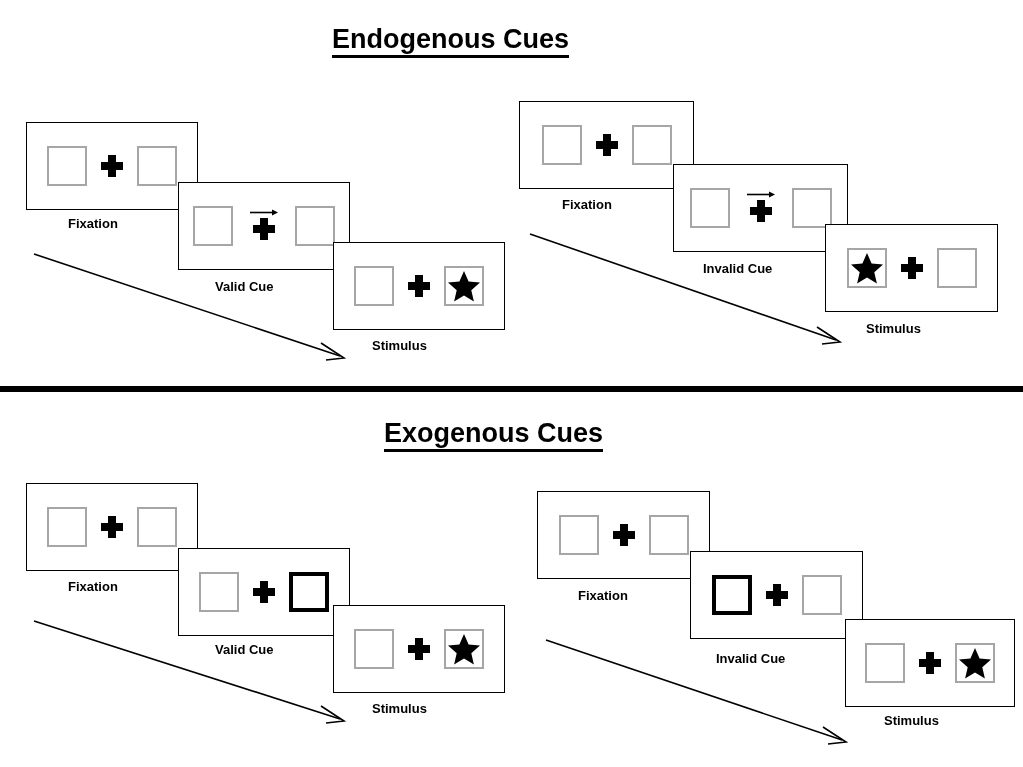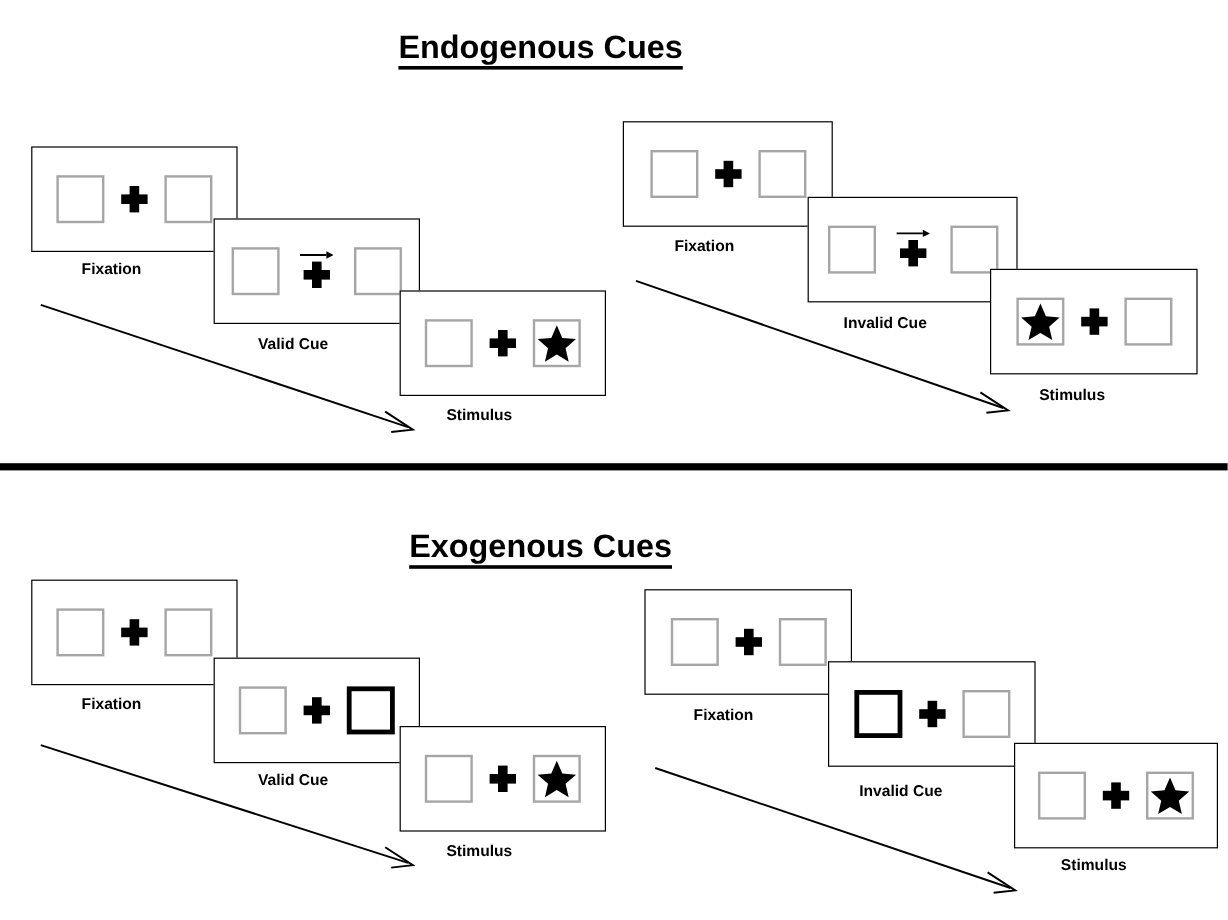--- a/index.html
+++ b/index.html
@@ -23,21 +23,21 @@
     font-size: 27px;
     font-weight: bold;
     letter-spacing: 0px;
     color: #000;
   }
   .section-title span {
     border-bottom: 3px solid #000;
     padding-bottom: 1px;
   }
   #title-endogenous { top: 24px; }
-  #title-exogenous  { top: 440px; }
+  #title-exogenous  { top: 418px; margin-left: 43px; }
 
   
   #divider {
     position: absolute;
     left: 0; top: 386px;
     width: 1023px; height: 6px;
     background: #000;
   }
 
   

